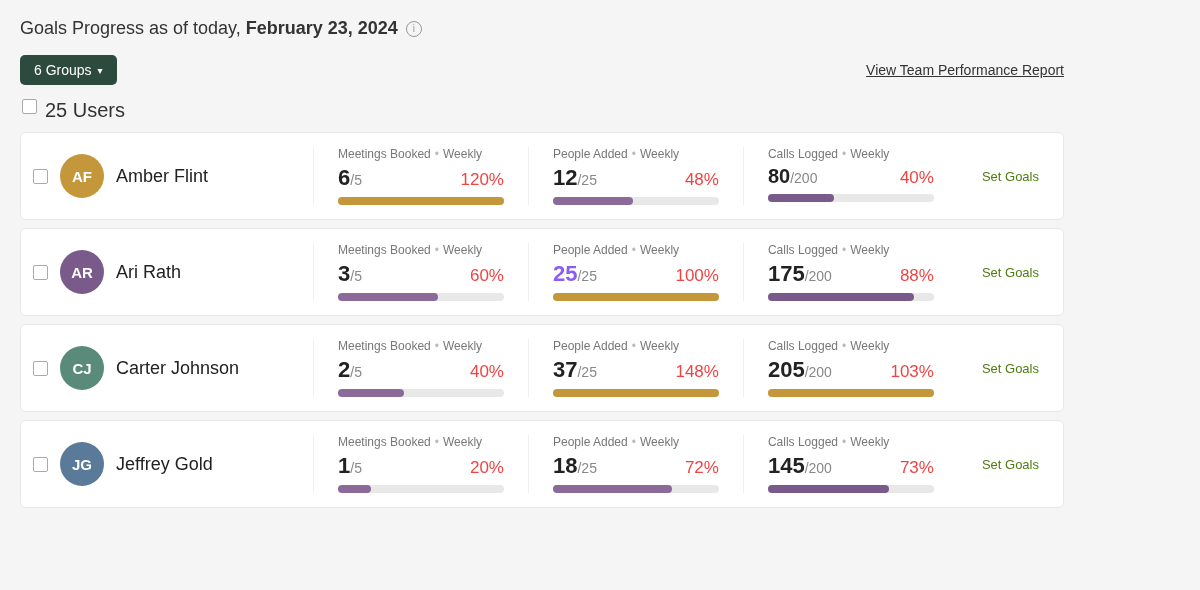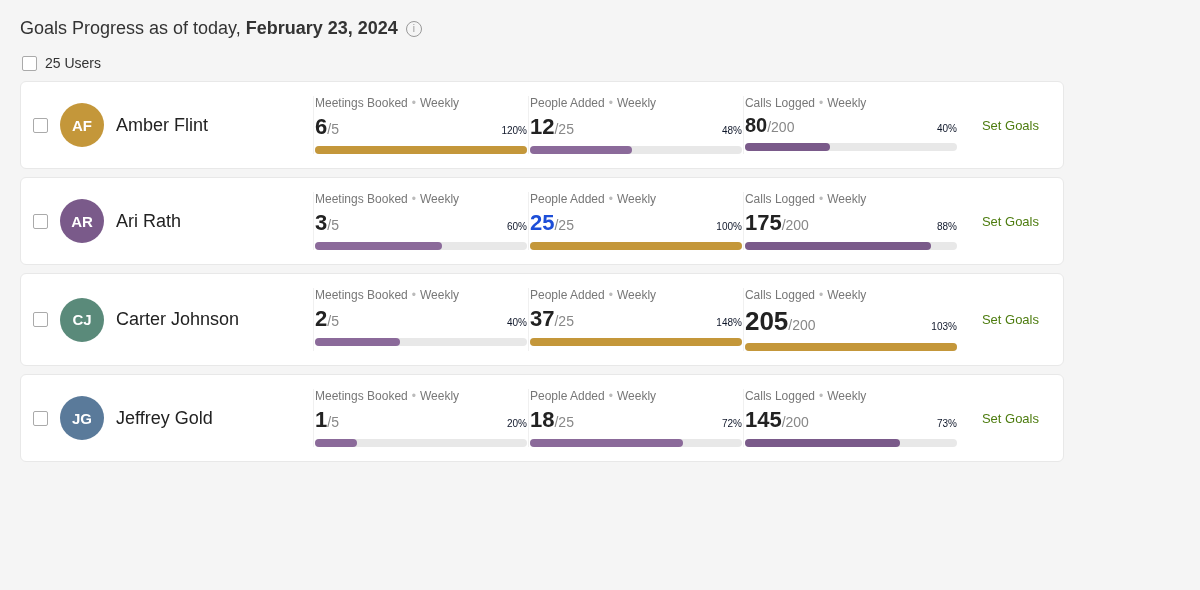--- a/index.html
+++ b/index.html
@@ -72,23 +72,23 @@
     }
     .users-bar {
       display: flex;
       align-items: center;
       justify-content: space-between;
       margin-bottom: 10px;
       padding: 0 2px;
     }
     .users-count {
       display: flex;
-      align-items: center;
+      align-items: flex-start;
       gap: 8px;
-      font-size: 14px;
+      font-size: 20px;
       color: #333;
     }
     .checkbox {
       width: 15px;
       height: 15px;
       border: 1.5px solid #aaa;
       border-radius: 2px;
       background: #fff;
       cursor: pointer;
     }
@@ -156,43 +156,43 @@
       font-weight: 500;
       color: #222;
     }
     .metrics-area {
       display: flex;
       flex: 1;
       gap: 0;
     }
     .metric-block {
       flex: 1;
-      padding: 0 1px;
+      padding: 0 24px;
       border-left: 1px solid #f0f0f0;
     }
     .metric-label {
       font-size: 12px;
       color: #777;
       margin-bottom: 4px;
       display: flex;
       align-items: center;
       gap: 4px;
     }
     .metric-label .dot {
       color: #bbb;
     }
     .metric-values {
       display: flex;
       align-items: baseline;
       justify-content: space-between;
       margin-bottom: 6px;
     }
     .metric-pct {
-      font-size: 10px;
-      color: #0f172a;
+      font-size: 17px;
+      color: #ef4444;
     }
     .progress-bar-bg {
       height: 8px;
       background: #e8e8e8;
       border-radius: 4px;
       overflow: visible;
       position: relative;
     }
     .progress-bar-fill {
       height: 100%;
@@ -215,20 +215,27 @@
 
 <div class="page">
 
   <div class="page-header">
     <span class="page-title">
       Goals Progress as of today, <strong>February 23, 2024</strong>
     </span>
     <span class="info-icon">i</span>
   </div>
 
+  <div class="toolbar">
+    <button class="groups-btn">
+      <span>6 Groups</span>
+      <span class="chevron">▾</span>
+    </button>
+    <button class="view-report-link">View Team Performance Report</button>
+  </div>
 
   <div class="users-bar">
     <div class="users-count">
       <div class="checkbox"></div>
       <span>25 Users</span>
     </div>
   </div>
 
   <div class="users-list" id="users-list">
       <div class="user-row">
@@ -313,21 +320,21 @@
             </div>
           </div>
           <div class="metric-block">
             <div class="metric-label">
               <span>People Added</span>
               <span class="dot">•</span>
               <span>Weekly</span>
             </div>
             <div class="metric-values">
       <span>
-        <span style="font-size:22px;font-weight:700;color:#1d4ed8;">25</span><span style="font-size:14px;color:#888;">/25</span>
+        <span style="font-size:22px;font-weight:700;color:#8b5cf6;">25</span><span style="font-size:14px;color:#888;">/25</span>
       </span>
       <span class="metric-pct">100%</span>
     </div>
             <div class="progress-bar-bg">
               <div class="progress-bar-fill" style="width: 100%; background: rgb(196, 151, 58);"></div>
             </div>
           </div>
           <div class="metric-block">
             <div class="metric-label">
               <span>Calls Logged</span>
@@ -387,21 +394,21 @@
             </div>
           </div>
           <div class="metric-block">
             <div class="metric-label">
               <span>Calls Logged</span>
               <span class="dot">•</span>
               <span>Weekly</span>
             </div>
             <div class="metric-values">
       <span>
-        <span style="font-size:26px;font-weight:700;color:#222;">205</span><span style="font-size:14px;color:#888;">/200</span>
+        <span style="font-size:22px;font-weight:700;color:#222;">205</span><span style="font-size:14px;color:#888;">/200</span>
       </span>
       <span class="metric-pct">103%</span>
     </div>
             <div class="progress-bar-bg">
               <div class="progress-bar-fill" style="width: 100%; background: rgb(196, 151, 58);"></div>
             </div>
           </div>
         </div>
         <button class="set-goals-btn">Set Goals</button>
       </div>

